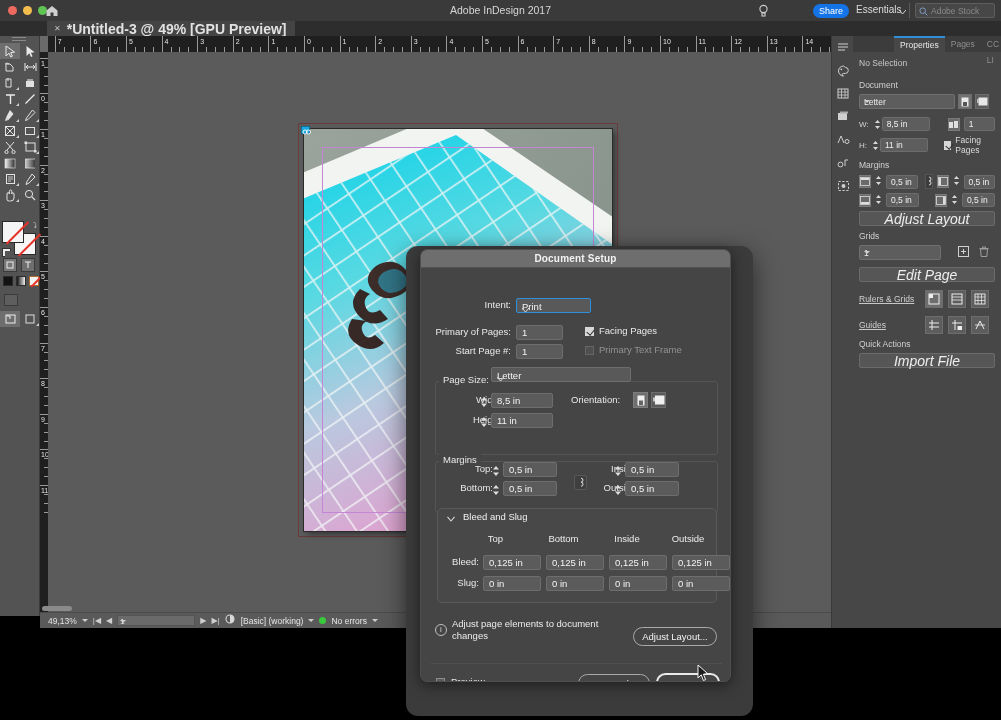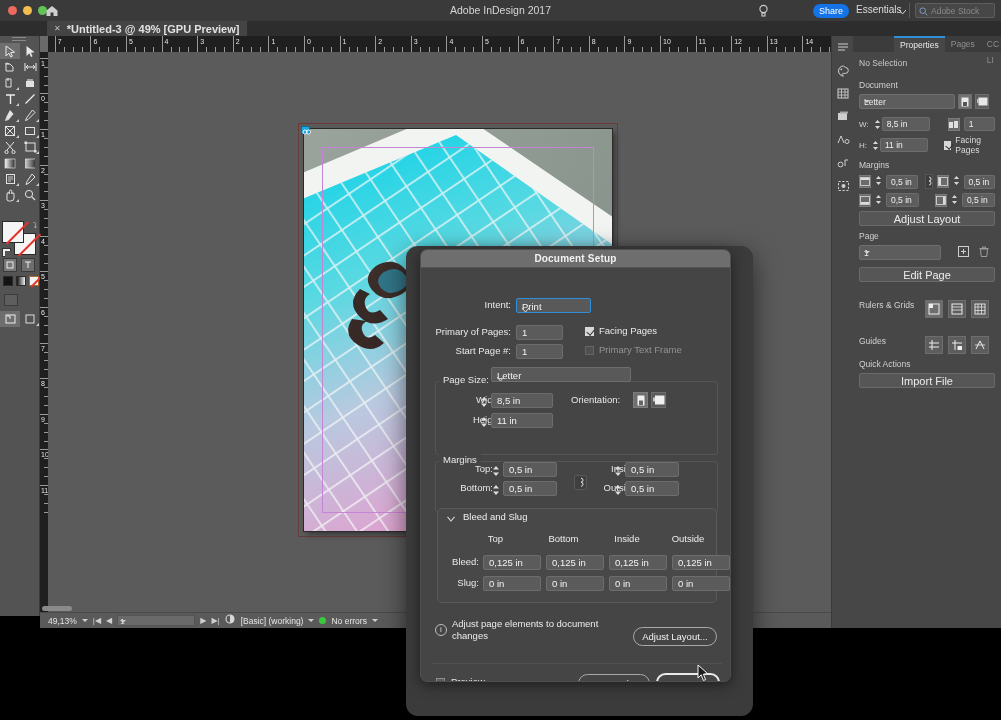--- a/index.html
+++ b/index.html
@@ -21,21 +21,21 @@
   .ess-chev { position:absolute; left:899px; top:6px; }
   .divider-v { position:absolute; left:909px; top:3px; width:1px; height:15px; background:#5a5a5a; }
   .stock { position:absolute; left:915px; top:3px; width:80px; height:15px; border:1px solid #5d5d5d; background:#474747; border-radius:2px; }
   .stock .mag { position:absolute; left:3px; top:2.5px; }
   .stock span { position:absolute; left:15px; top:2px; font-size:8.5px; color:#8a8a8a; }
 
   
   .tabbar { position:absolute; left:0; top:21px; width:1001px; height:15px; background:#2d2d2d; }
   .doctab { position:absolute; left:47px; top:21px; height:15px; background:#444444; padding:0 8px 0 7px; display:flex; align-items:center; gap:6px; }
   .doctab .x { font-size:8px; color:#bdbdbd; }
-  .doctab .nm { font-size:11px; color:#e2e2e2; font-weight:bold; }
+  .doctab .nm { font-size:14px; color:#e2e2e2; font-weight:bold; }
 
   
   .toolpanel { position:absolute; left:0; top:36px; width:40px; height:580px; background:#535353; border-right:1px solid #3b3b3b;}
   .tp-grip { position:absolute; left:12px; top:1px; width:14px; height:5px; }
   .tp-grip i{ display:block; height:1px; background:#888; margin-bottom:2px;}
   .tgrid { position:absolute; left:0; top:7px; width:40px; }
   .trow { display:flex; }
   .tool { width:20px; height:16px; position:relative; display:flex; align-items:center; justify-content:center; }
   .tool.sel { background:#6e6e6e; }
   .tool svg { display:block; }
@@ -111,26 +111,26 @@
   .mini-lbl { width:10px; font-size:8px; color:#d4d4d4; text-align:right;}
   .stepper { display:flex; align-items:center; }
   .stepper .arrows { width:9px; height:14px; display:flex; flex-direction:column; align-items:center; justify-content:center; }
   .num { width:48px; height:14px; background:#5d5d5d; border:1px solid #6d6d6d; border-radius:1.5px; font-size:8.5px; color:#f0f0f0; padding-left:4px; line-height:13px;}
   .field-ico { width:13px; height:13px; background:#6a6a6a; border:1px solid #7a7a7a; display:flex;align-items:center;justify-content:center;}
   .chkrow { display:flex; align-items:center; gap:4px;}
   .chk { width:9px;height:9px;border:1px solid #8d8d8d;background:#5d5d5d; position:relative;}
   .chk.on { background:#d8d8d8; border-color:#d8d8d8;}
   .chk.on::after{content:"";position:absolute;left:1.5px;top:0px;width:4px;height:6px;border-right:1.6px solid #333;border-bottom:1.6px solid #333;transform:rotate(40deg);}
   .chklbl { font-size:8.5px; color:#dcdcdc;}
-  .wide-btn { width:136px; height:15px; margin:4px 0 0 0; background:#565656; border:1px solid #6a6a6a; border-radius:2px; text-align:center; font-size:11px; color:#ededed; line-height:14px;}
+  .wide-btn { width:136px; height:15px; margin:4px 0 0 0; background:#565656; border:1px solid #6a6a6a; border-radius:2px; text-align:center; font-size:14px; color:#ededed; line-height:14px;font-style:italic;}
   .linkchain { position:absolute; width:9px; height:15px; background:#3d3d3d; border:1px solid #555; display:flex;align-items:center;justify-content:center;}
   .iconrow { display:flex; gap:5px; position:absolute; right:6px; top:0;}
   .sqbtn { width:18px;height:18px;background:#5d5d5d;border:1px solid #6d6d6d;display:flex;align-items:center;justify-content:center;}
   .sqbtn.on { background:#6e6e6e;}
-  .labeled { display:flex; justify-content:space-between; margin-top:18px; position:relative; height:18px;}
+  .labeled { display:flex; align-items:center; justify-content:space-between; margin-top:8px; position:relative; height:18px;text-decoration:underline;}
   .pagebtns { position:absolute; right:6px; top:1px; display:flex; gap:10px;}
 
   
   .dlgshadow { position:absolute; left:406px; top:246px; width:347px; height:470px; background:#3b3b3b; border-radius:12px; box-shadow:0 8px 26px rgba(0,0,0,.55);}
   .dialog { position:absolute; left:420px; top:249px; width:311px; height:433px; background:#454545; border-radius:7px; box-shadow:0 3px 14px rgba(0,0,0,.5); border:1px solid #4f4f4f; overflow:hidden;}
   .dlg-title { height:18px; background:#6e6e6e; border-bottom:1px solid #545454; text-align:center; font-size:10px; font-weight:bold; color:#f2f2f2; line-height:18px; letter-spacing:.2px;}
   .dlg-body { position:relative; height:415px; }
 
   .frow { position:absolute; display:flex; align-items:flex-end; }
   .flabel { font-size:9.5px; color:#e9e9e9; text-align:right;}
@@ -851,21 +851,21 @@
           <svg width="7" height="11" viewBox="0 0 7 11">
               <path d="M3.5 1 L6 4 L1 4 Z" fill="#d8d8d8"></path>
               <path d="M3.5 10 L6 7 L1 7 Z" fill="#d8d8d8"></path>
             </svg>
         </span>
         <span class="num">0,5 in</span>
       </div>
 
       <div class="wide-btn">Adjust Layout</div>
 
-      <div class="p-lbl">Page</div>
+      <div class="p-lbl">Grids</div>
       <div style="position:relative; height:18px;">
         <div class="selbox" style="width:82px;">
           <span>1</span>
           <span class="cv chev"></span>
         </div>
         <div class="pagebtns">
           <span>
             <svg width="11" height="11" viewBox="0 0 11 11">
                 <rect x=".5" y=".5" width="10" height="10" fill="none" stroke="#cfcfcf" stroke-width="1"></rect>
                 <path d="M5.5 3 v5 M3 5.5 h5" stroke="#cfcfcf" stroke-width="1"></path>

